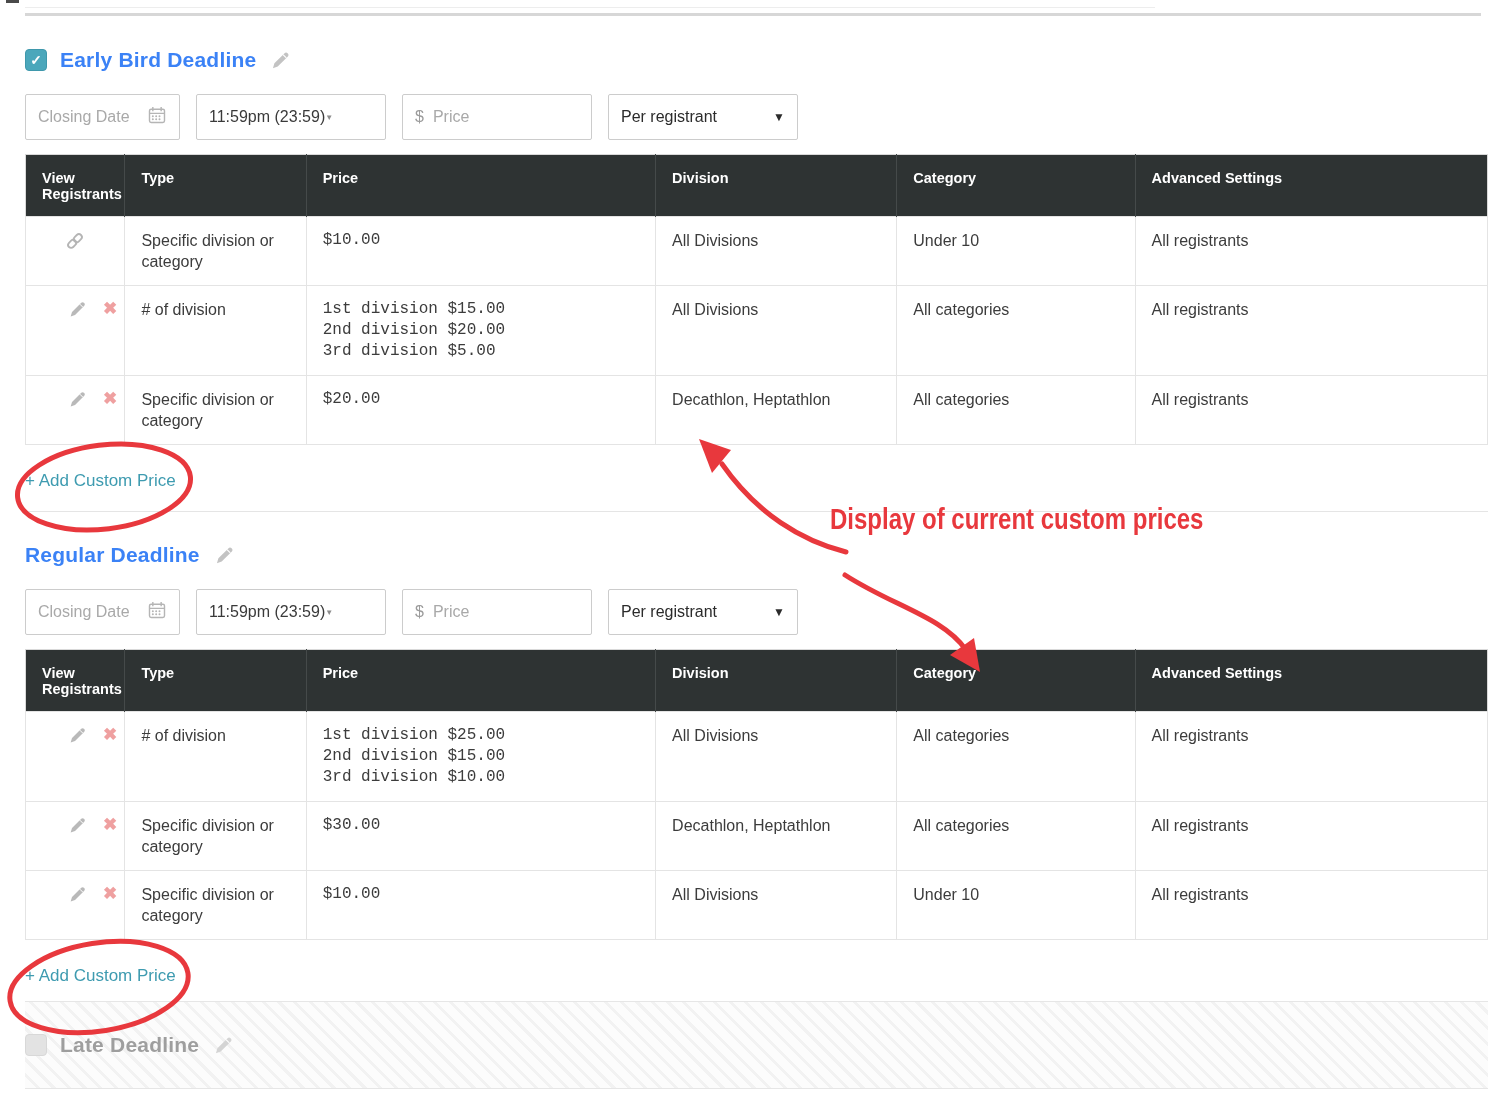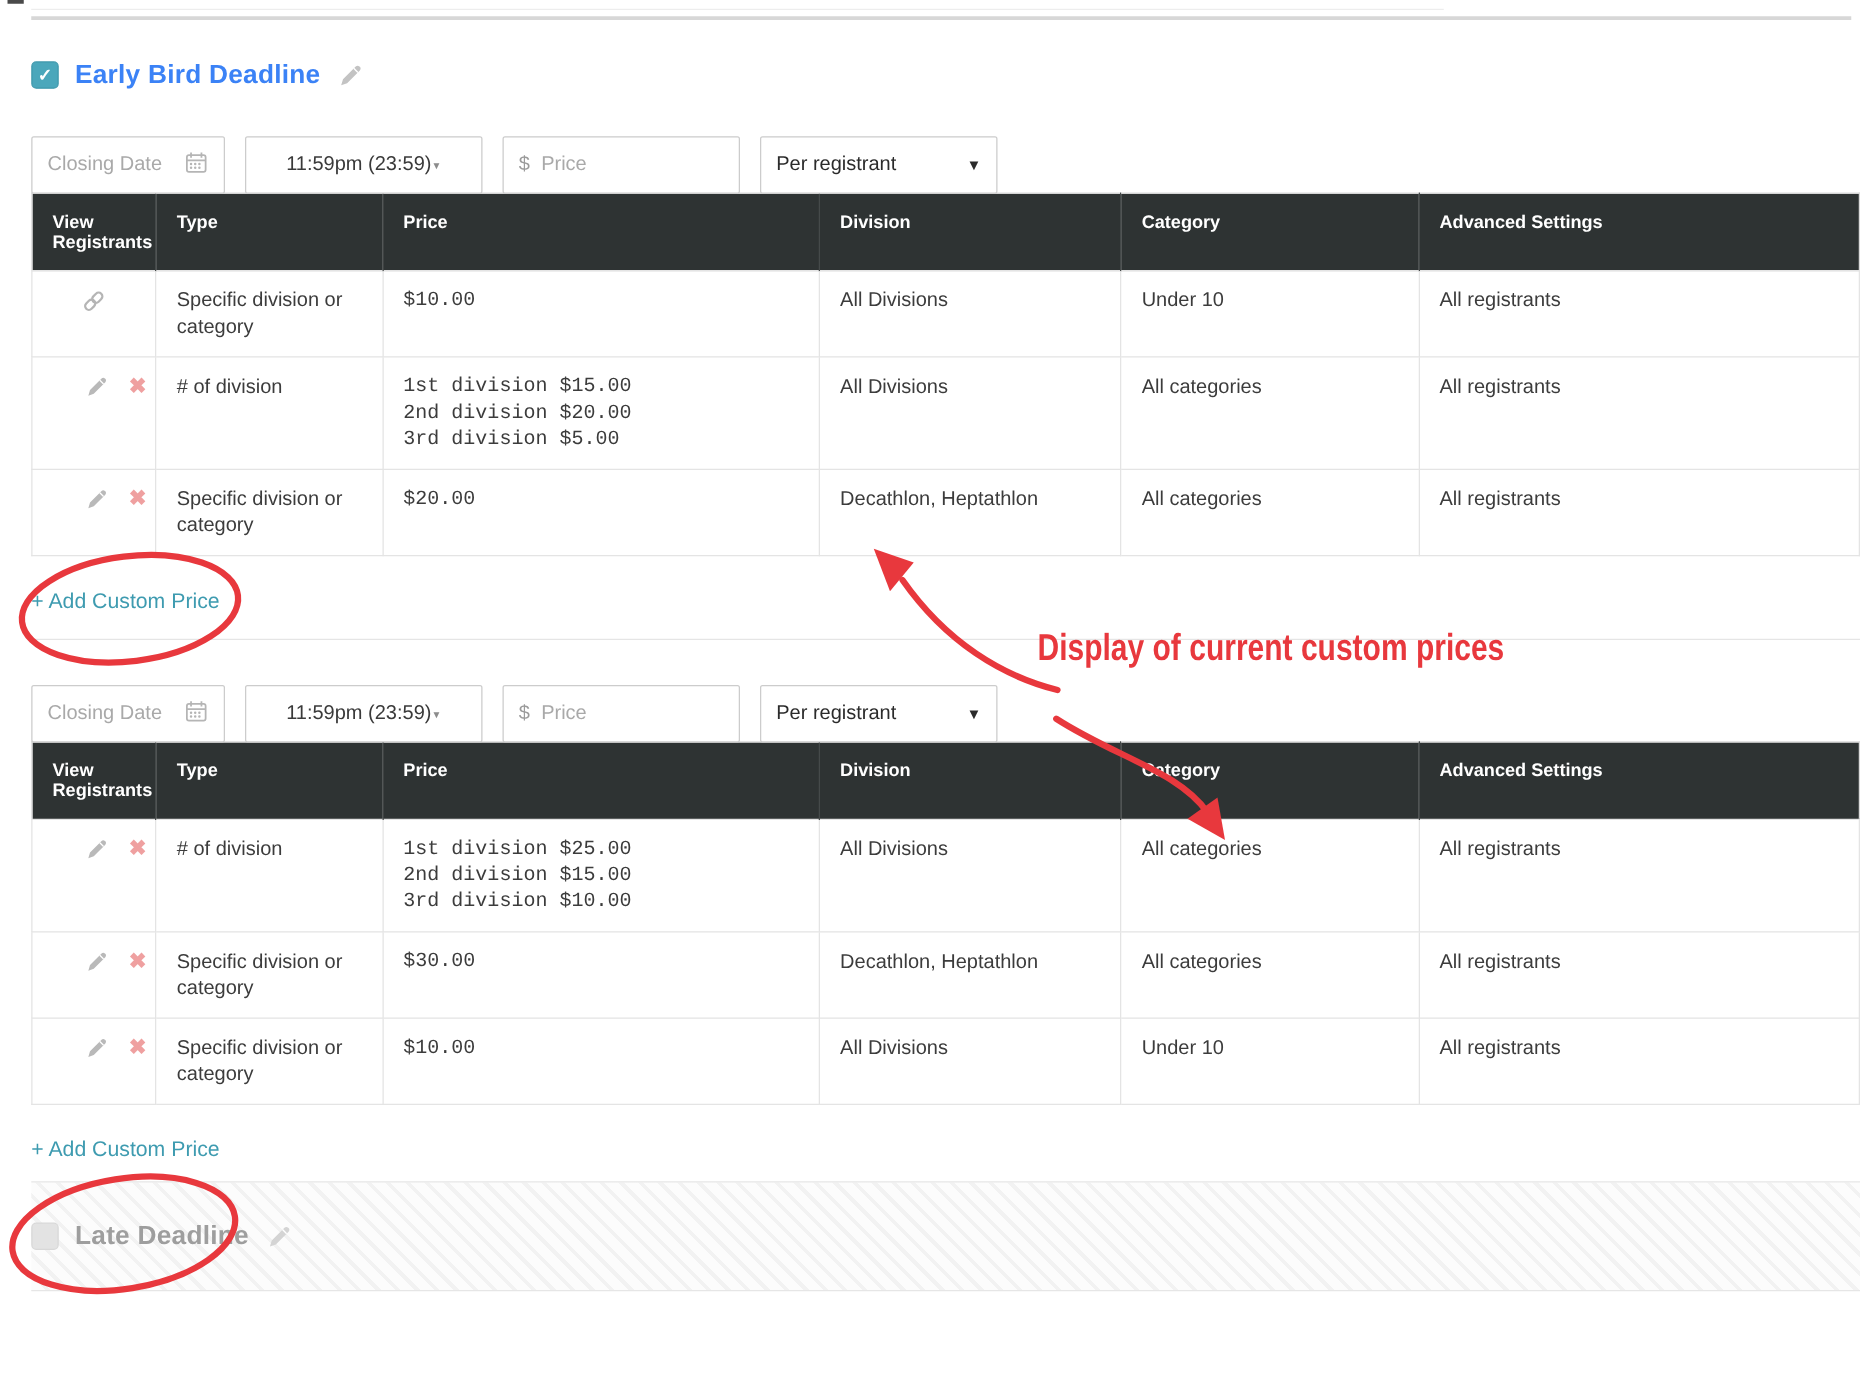--- a/index.html
+++ b/index.html
@@ -18,23 +18,23 @@
   .chk { width:22px; height:22px; border-radius:4px; background:#4ba7bb; border:1px solid #3f98ac;
     color:#fff; font-size:14px; font-weight:bold; display:flex; align-items:center; justify-content:center;
     margin-right:13px; cursor:pointer; }
   .chk.off { background:#e3e3e3; border-color:#d8d8d8; color:transparent; }
   .sec-title { font-size:21px; font-weight:600; color:#3b82f6; letter-spacing:.2px; }
   .title-pencil { margin-left:14px; cursor:pointer; display:flex; }
 
   
   .controls-row { display:flex; margin-top:21px; height:46px; gap:16px; }
   .ctrl { border:1px solid #cccccc; border-radius:2px; background:#fff; height:46px;
-    display:flex; align-items:center; padding:0 12px; font-size:16px;margin-top:15px; }
+    display:flex; align-items:center; padding:0 12px; font-size:16px; }
   .ctrl.date { width:155px; justify-content:space-between; }
-  .ctrl.time { width:190px; justify-content:center; color:#3a3a3a; cursor:pointer; }
+  .ctrl.time { width:190px; justify-content:flex-start; color:#3a3a3a; cursor:pointer; }
   .ctrl.price { width:190px; gap:9px; }
   .ctrl.basis { width:190px; justify-content:space-between; color:#2b2b2b; cursor:pointer; }
   .ph { color:#a9a9a9; }
   .ctrl input { border:none; outline:none; font-size:16px; width:100%; font-family:inherit; }
   .ctrl input::placeholder { color:#a9a9a9; }
   .caret-sm { font-size:8px; color:#8c8c8c; }
   .caret-lg { font-size:12px; color:#2b2b2b; }
   .dollar { color:#9b9b9b; font-size:16px; }
 
   
@@ -195,20 +195,29 @@
       </tr>
     </tbody>
   </table>
 
   <div class="add-row">
     <a class="add-link">+ Add Custom Price</a>
   </div>
 
   <div class="divider"></div>
 
+  <div class="title-row" style="margin-top:30px;">
+    <div class="sec-title">Regular Deadline</div>
+    <span class="title-pencil">
+      <svg width="22" height="22" viewBox="0 0 24 24">
+          <path d="M3.2 21l1.6-5.4L15.9 4.5c.9-.9 2.3-.9 3.2 0l.4.4c.9.9.9 2.3 0 3.2L8.4 19.2 3.2 21z" fill="#c3c3c3"></path>
+          <path d="M14.2 6.2l3.6 3.6" stroke="#ffffff" stroke-width="1.2"></path>
+        </svg>
+    </span>
+  </div>
 
   <div class="controls-row">
     <div class="ctrl date">
       <span class="ph">Closing Date</span>
       <span>
         <svg width="20" height="20" viewBox="0 0 24 24" fill="none" stroke="#b5b5b5" stroke-width="1.7">
             <rect x="3" y="5" width="18" height="16" rx="2"></rect>
             <path d="M7 2.5v5M17 2.5v5M3 10h18"></path>
             <path d="M7 13.5h.01M11 13.5h.01M15 13.5h.01M7 17h.01M11 17h.01M15 17h.01" stroke-width="2.4" stroke-linecap="round"></path>
           </svg>

